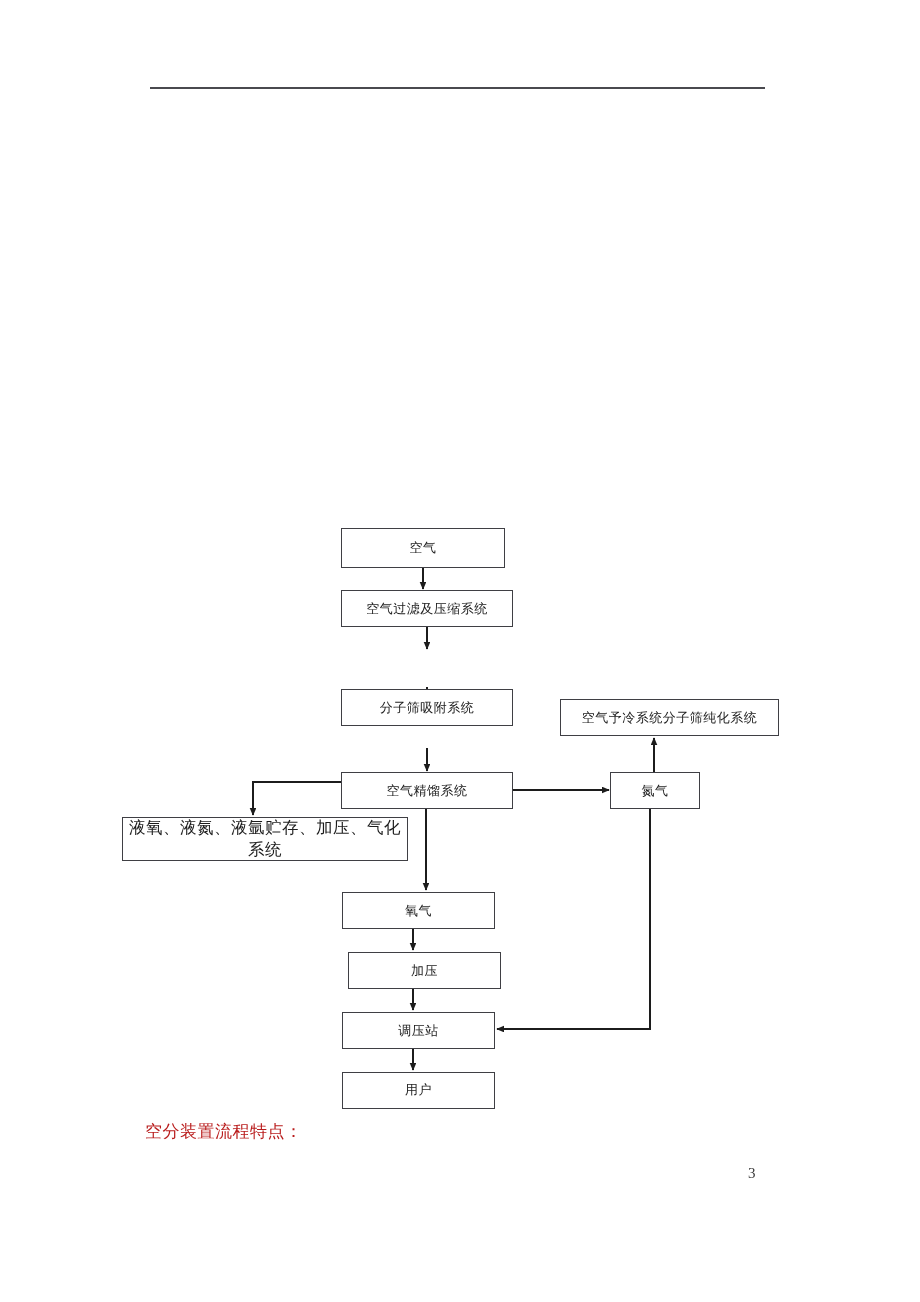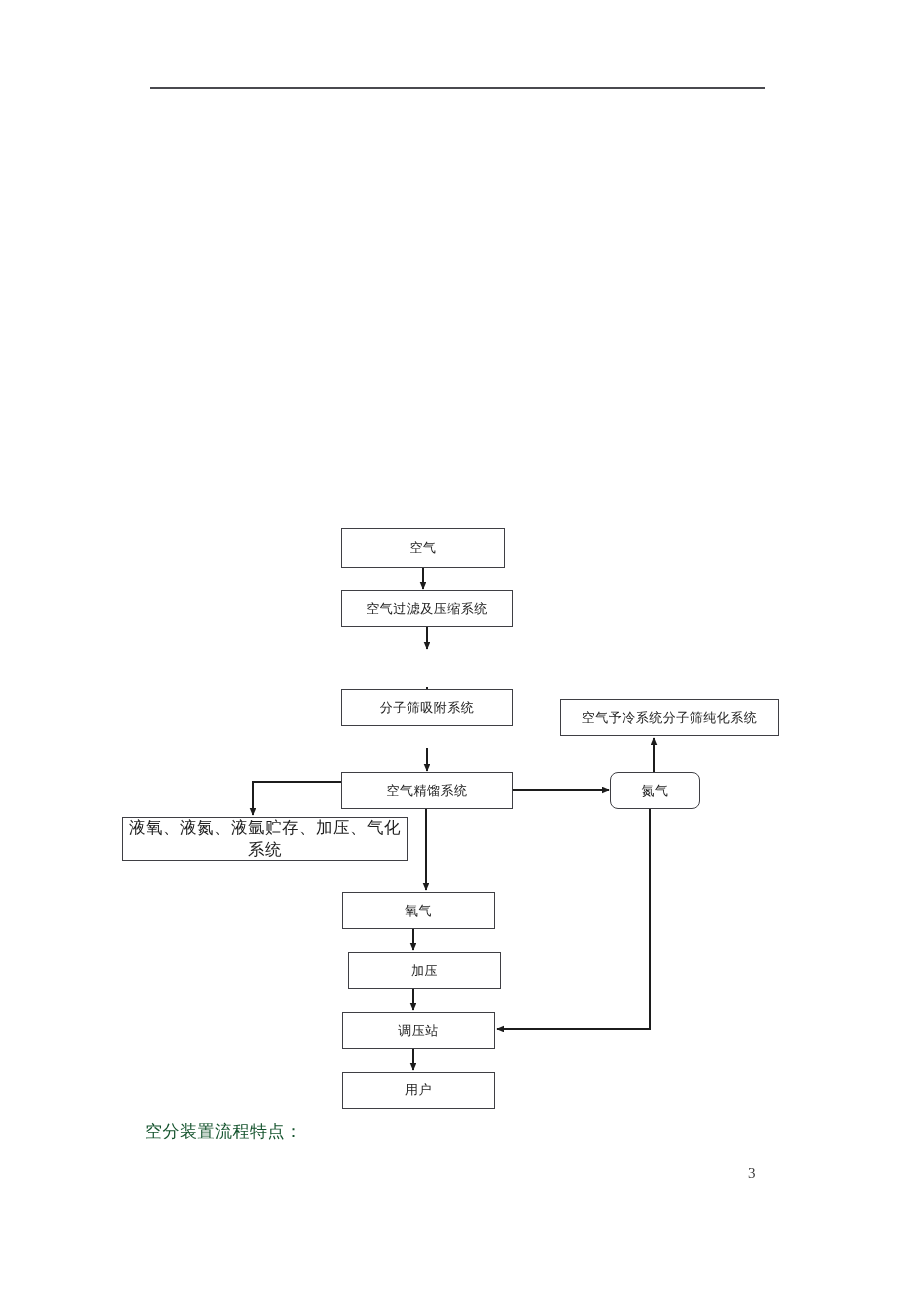--- a/index.html
+++ b/index.html
@@ -67,36 +67,36 @@
   }
   .node span { display: block; padding: 0 6px; }
 
   
   #node-air            { left:341px; top:528px; width:164px; height:40px; }
   #node-filter         { left:341px; top:590px; width:172px; height:37px; }
   #node-precool        { left:341px; top:650px; width:172px; height:37px; }
   #node-sieve          { left:341px; top:689px; width:172px; height:37px; }
   #node-distill        { left:341px; top:772px; width:172px; height:37px; }
   #node-purify         { left:560px; top:699px; width:219px; height:37px;text-align:center; }
-  #node-nitrogen       { left:610px; top:772px; width:90px;  height:37px;border-radius:8px; }
+  #node-nitrogen       { left:610px; top:772px; width:90px;  height:37px; }
   #node-liquid-storage { left:122px; top:817px; width:286px; height:44px;
                          font-size:16.5px; }
   #node-oxygen         { left:342px; top:892px; width:153px; height:37px; }
   #node-pressurize     { left:348px; top:952px; width:153px; height:37px; }
   #node-regulator      { left:342px; top:1012px; width:153px; height:37px; }
   #node-user           { left:342px; top:1072px; width:153px; height:37px;font-family:Liberation Mono, monospace; }
 
   
   .caption {
     position: absolute;
     left: 145px;
     top: 1120px;
     font-size: 17px;
     letter-spacing: 0.5px;
-    color: #14532d;
+    color: #b91c1c;
   }
   .page-number {
     position: absolute;
     left: 748px;
     top: 1165px;
     font-size: 15px;
     color: #3a3a3a;
   }
 </style>
 </head>

